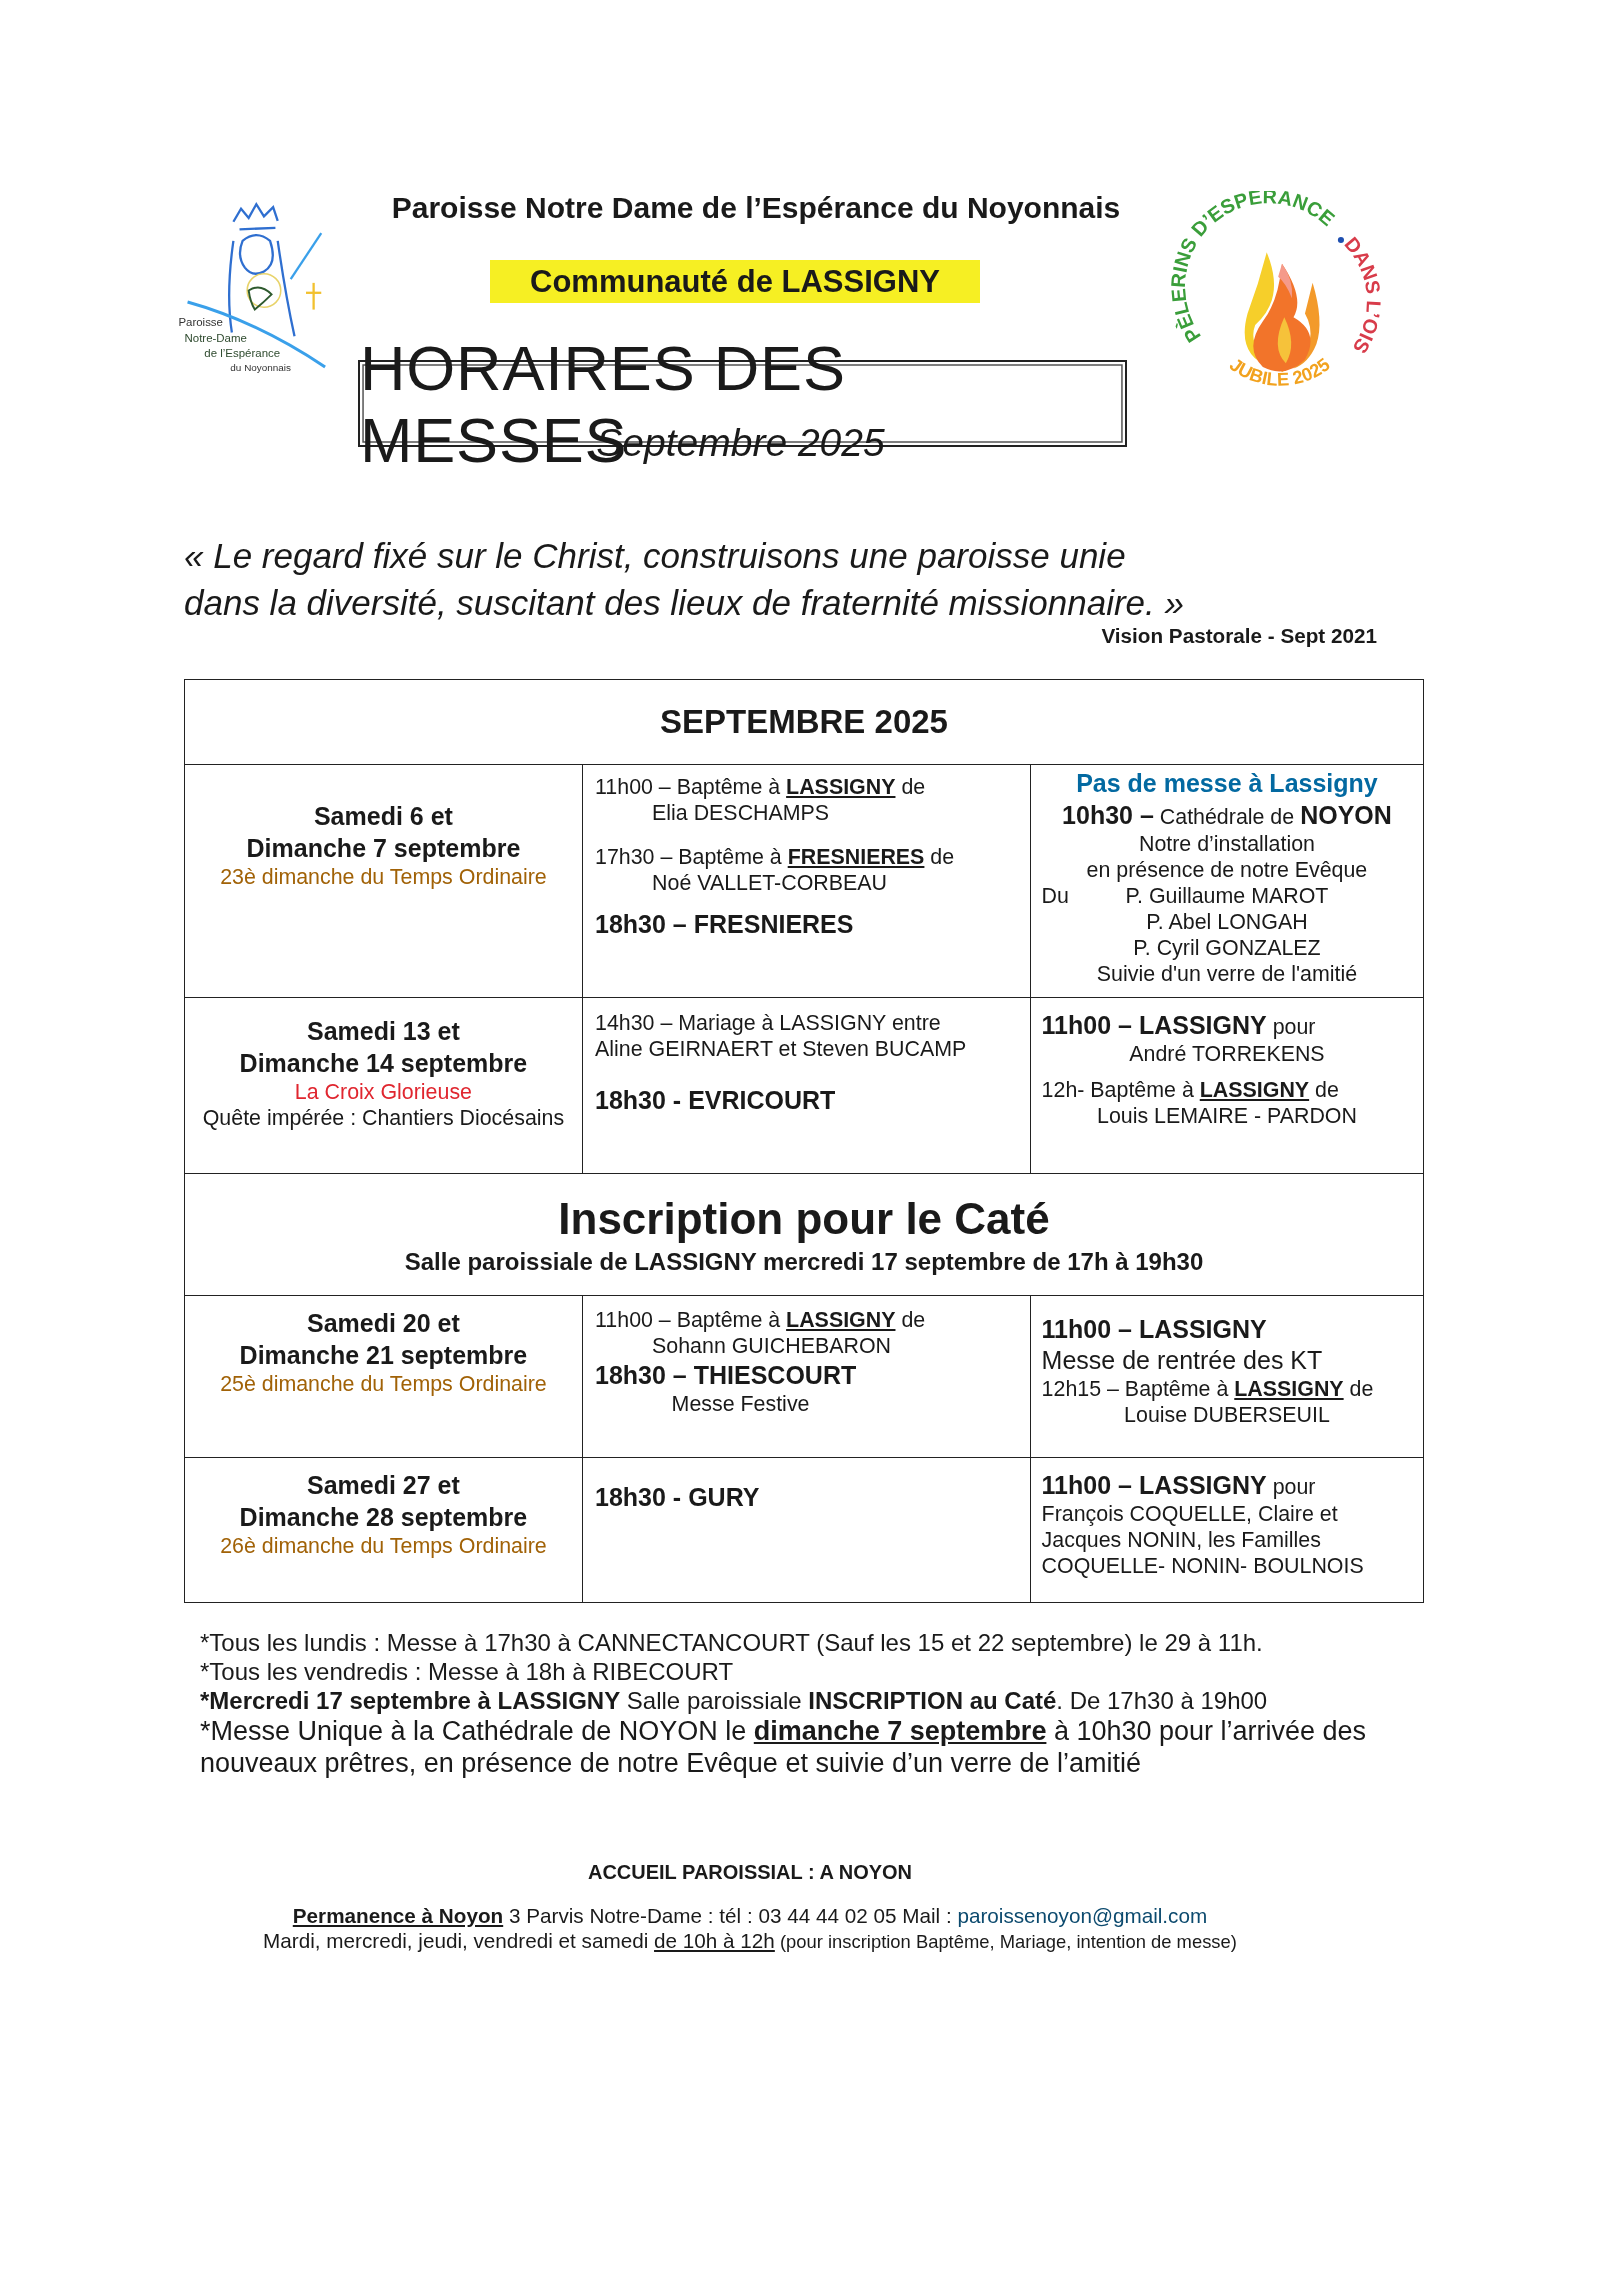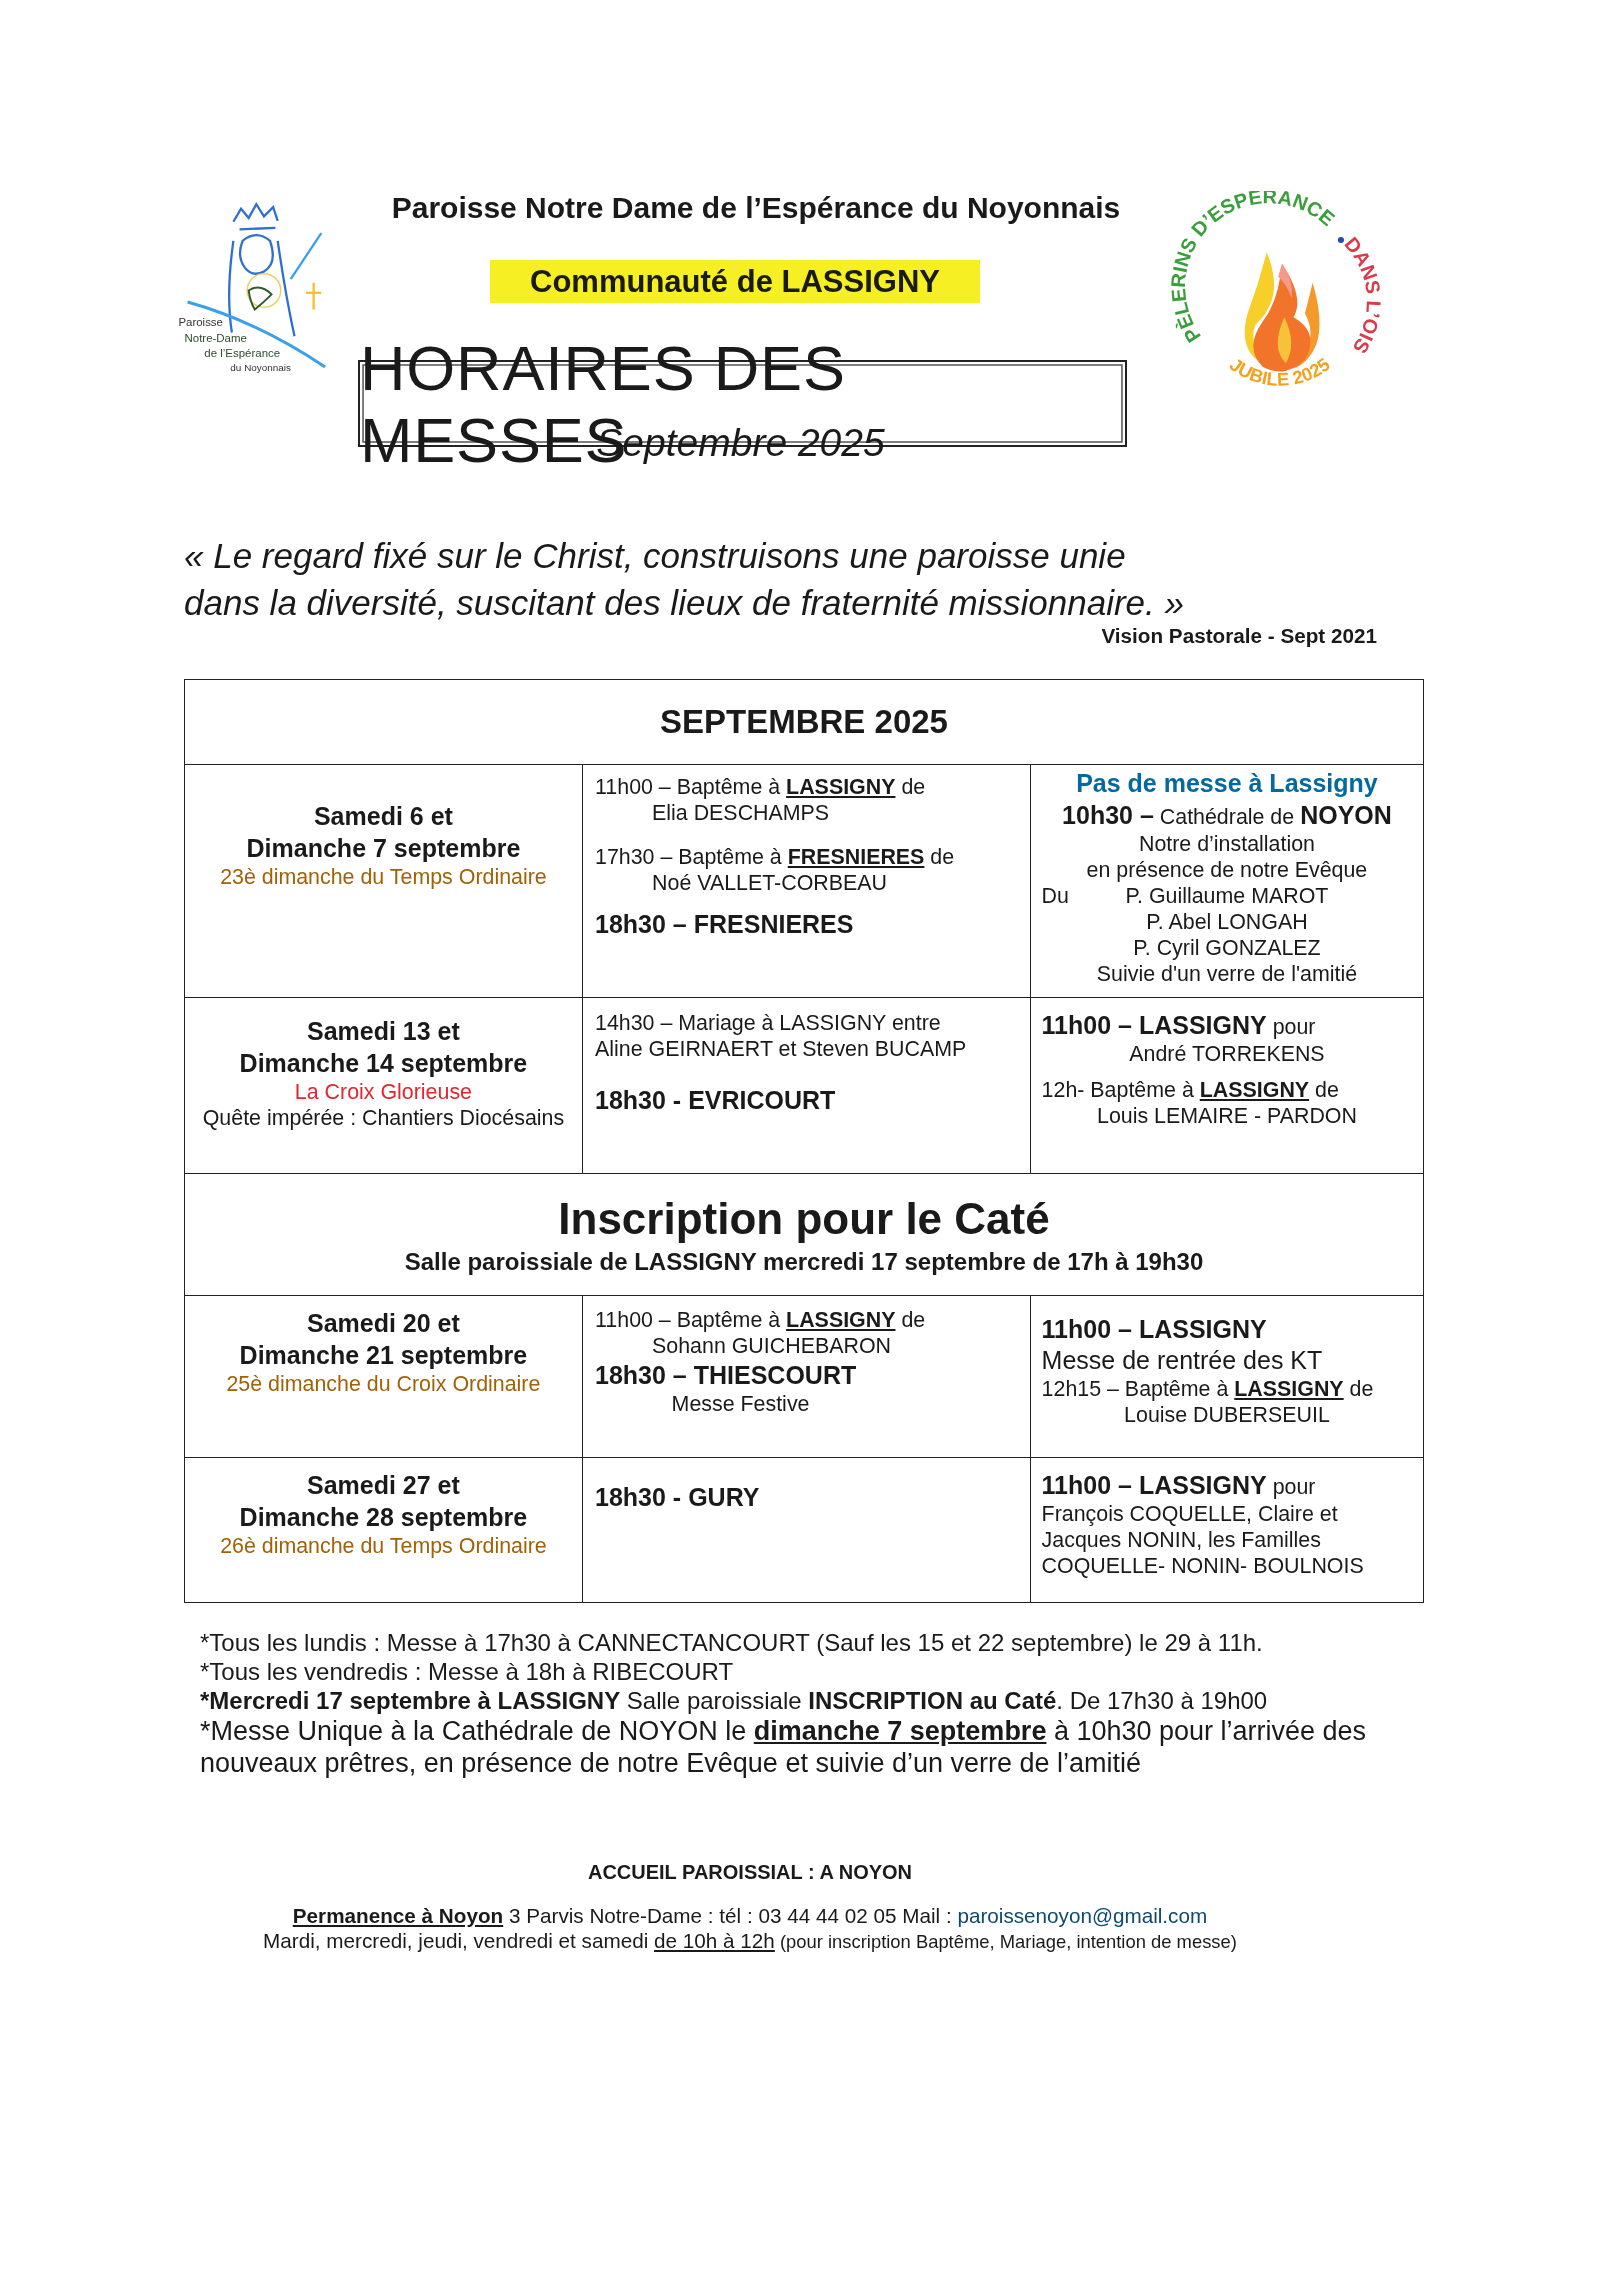--- a/index.html
+++ b/index.html
@@ -195,21 +195,21 @@
     <td colspan="3" style="vertical-align:middle">
       <div class="cate-title">Inscription pour le Caté</div>
       <div class="cate-sub">Salle paroissiale de LASSIGNY mercredi 17 septembre de 17h à 19h30</div>
     </td>
   </tr>
 
   <tr style="height:162px">
     <td class="col-date" style="padding-top:10.7px">
       <div class="date-main">Samedi 20 et</div>
       <div class="date-main">Dimanche 21 septembre</div>
-      <div class="liturgy-green">25è dimanche du Croix Ordinaire</div>
+      <div class="liturgy-green">25è dimanche du Temps Ordinaire</div>
     </td>
     <td class="col-mid" style="padding:10.7px 12.2px">
       <div class="cell-text"><span>11h00 – Baptême à </span><span class="u">LASSIGNY</span><span> de</span></div>
       <div class="cell-text indent">Sohann GUICHEBARON</div>
       <div class="bold-big">18h30 – THIESCOURT</div>
       <div class="cell-text center" style="width:291px">Messe Festive</div>
     </td>
     <td class="col-right" style="padding:17px 10.7px 4.6px">
       <div class="bold-big">11h00 – LASSIGNY</div>
       <div class="cell-text" style="font-size:25px;line-height:31px">Messe de rentrée des KT</div>

